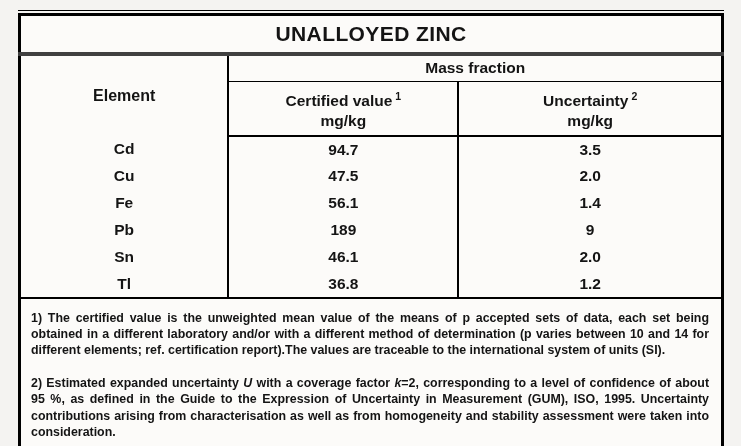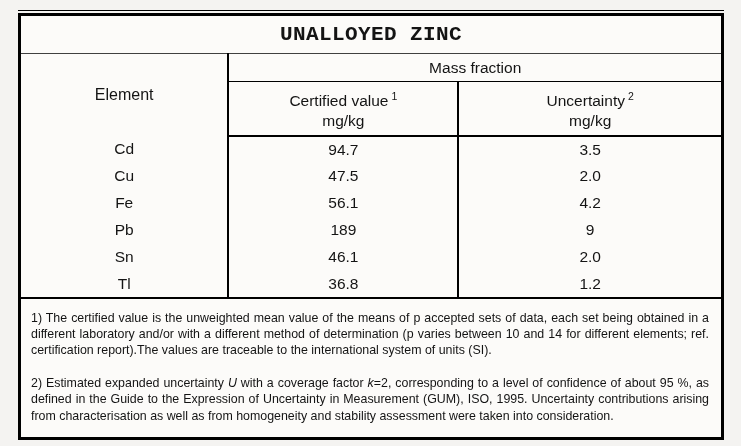--- a/index.html
+++ b/index.html
@@ -26,32 +26,31 @@
   }
   table.cert {
     border-collapse: collapse;
     table-layout: fixed;
     width: 706px;
     border: 3px solid #000;
     background: #fcfbf9;
   }
   th, td {
     padding: 0;
-    font-weight: normal;
+    font-weight: bold;
     text-align: center;
     vertical-align: middle;
     color: #141414;
   }
   .title-row th {
     height: 39px;
     font-size: 21px;
     font-weight: bold;
     letter-spacing: 0.4px;
-    border-bottom: 1px solid #404040;
-    font-family: Liberation Mono, monospace;
+    border-bottom: 4px solid #404040;
   }
   .element-head {
     border-right: 2px solid #000;
     font-size: 16px;
   }
   .mf-head {
     height: 28px;
     font-size: 15.5px;
     border-bottom: 1px solid #000;
   }
@@ -124,21 +123,21 @@
         <td>3.5</td>
       </tr>
       <tr class="data-row">
         <td>Cu</td>
         <td>47.5</td>
         <td>2.0</td>
       </tr>
       <tr class="data-row">
         <td>Fe</td>
         <td>56.1</td>
-        <td>4.2</td>
+        <td>1.4</td>
       </tr>
       <tr class="data-row">
         <td>Pb</td>
         <td>189</td>
         <td>9</td>
       </tr>
       <tr class="data-row">
         <td>Sn</td>
         <td>46.1</td>
         <td>2.0</td>

